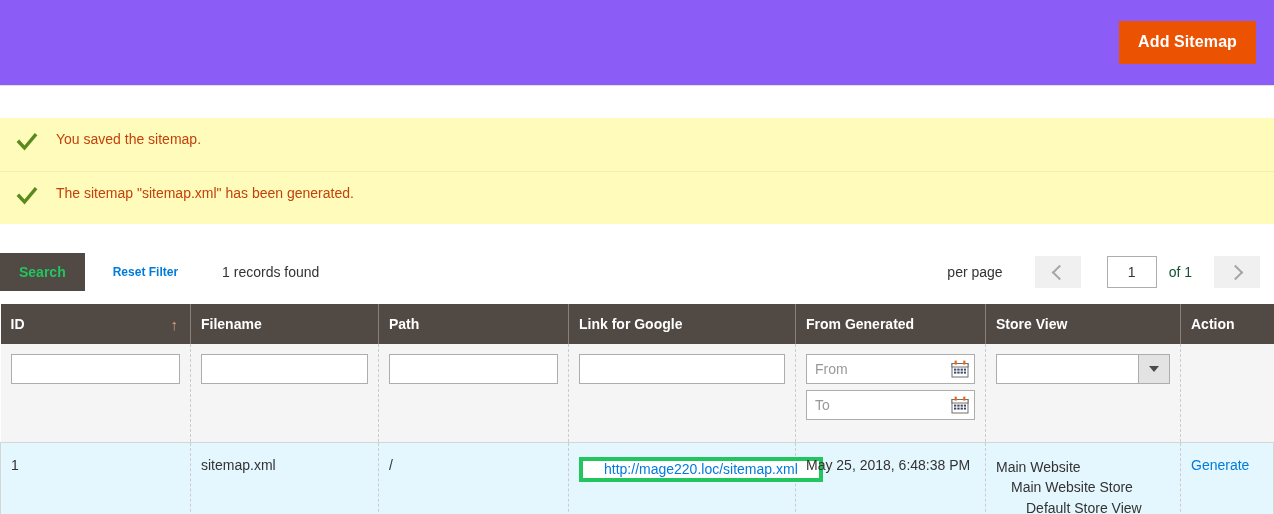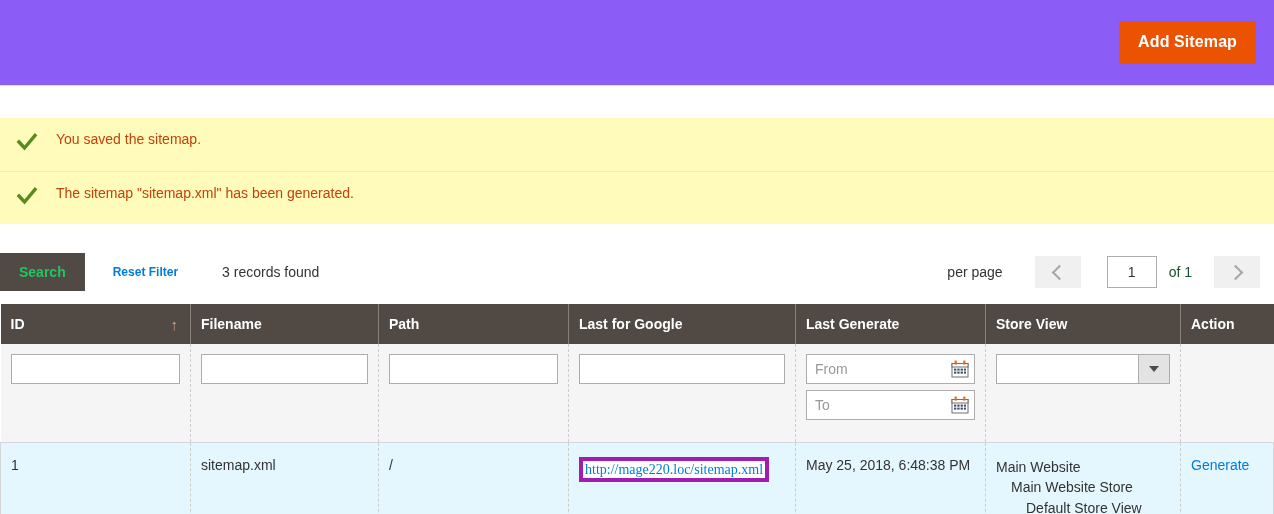--- a/index.html
+++ b/index.html
@@ -270,25 +270,24 @@
     font-size: 14px;
     color: #333333;
     height: 70px;
     box-sizing: border-box;
   }
   tr.data-row td:first-child { border-left: 1px solid #d6d6d6; }
   tr.data-row td:last-child  { border-right: 1px solid #d6d6d6; }
 
   .link-highlight {
     display: inline-block;
-    border: 4px solid #a21caf;
-    background: #ffffff;
-    padding: 1px 2px;
+    border: 4px solid #22c55e;
+    background: #ffffff;
+    padding: 1px 21px;
     line-height: 1.1;
-    font-family: Liberation Serif, serif;
   }
   .store-view-line { line-height: 1.45; white-space: nowrap; }
   .sv-1 { padding-left: 0; }
   .sv-2 { padding-left: 15px; }
   .sv-3 { padding-left: 30px; }
 </style>
 </head>
 <body>
 
 <div class="page-actions">
@@ -316,21 +315,21 @@
   </div>
 
 </div>
 
 <div class="grid-toolbar">
 
   <button class="btn-search">Search</button>
 
   <a class="link reset-filter">Reset Filter</a>
 
-  <span class="records-found">3 records found</span>
+  <span class="records-found">1 records found</span>
 
   <div class="toolbar-right">
 
 
     <span class="per-page-label">per page</span>
 
     <div class="pager">
       <div class="pager-btn">
         <span class="chev left"></span>
       </div>
@@ -361,22 +360,22 @@
   <thead>
     <tr>
       <th>
         <span class="th-inner">
           <span>ID</span>
           <span class="sort-arrow">↑</span>
         </span>
       </th>
       <th>Filename</th>
       <th>Path</th>
-      <th>Last for Google</th>
-      <th>Last Generate</th>
+      <th>Link for Google</th>
+      <th>From Generated</th>
       <th>Store View</th>
       <th>Action</th>
     </tr>
   </thead>
 
   <tbody>
 
     <tr class="filter-row">
       <td>
         <input class="filter-input" value="" style="">

